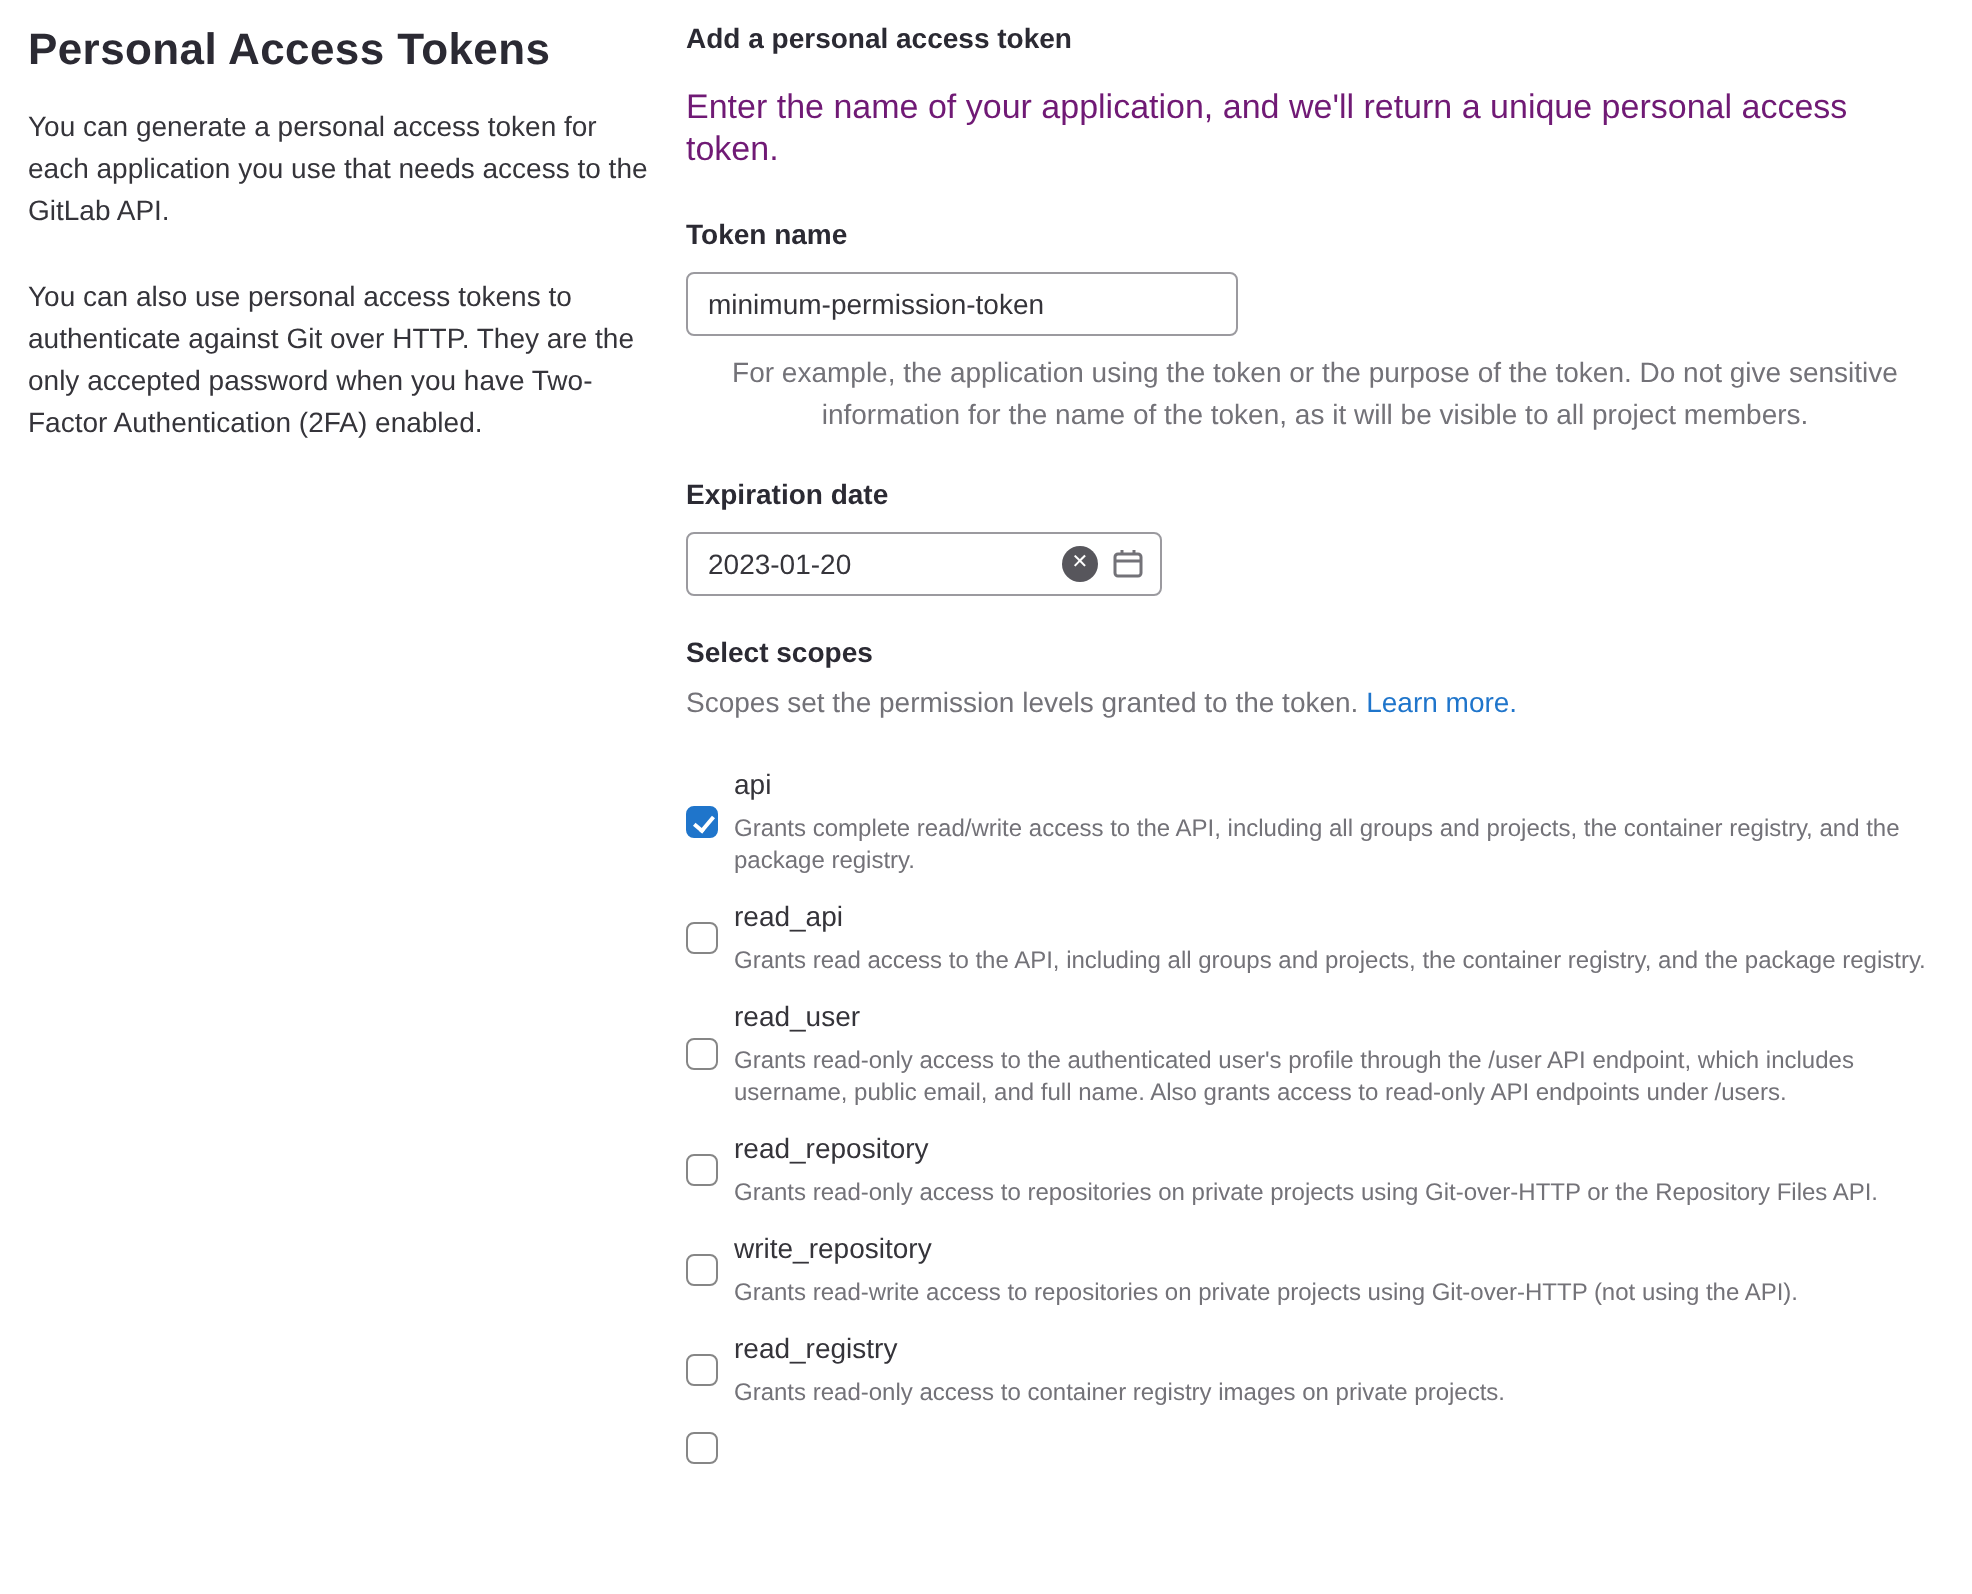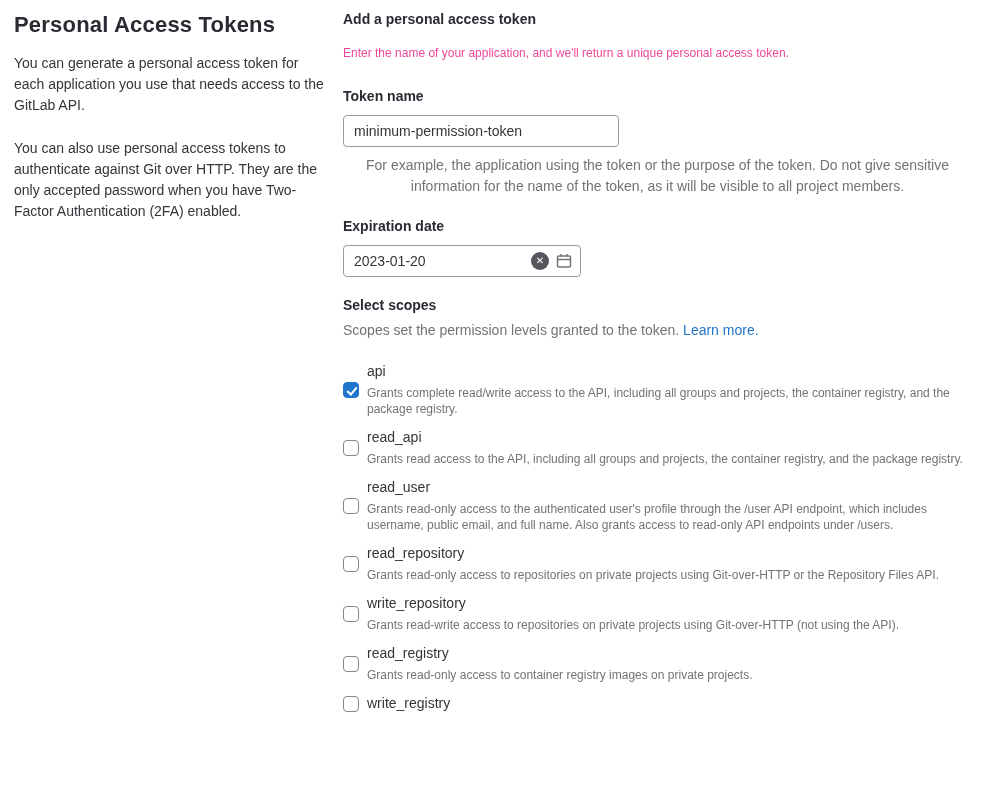--- a/index.html
+++ b/index.html
@@ -14,21 +14,21 @@
   .layout { display: flex; padding: 10px 14px 0 14px; }
 
   
   .left-col { width: 312px; margin-right: 17px; flex-shrink: 0; }
   .page-title { font-size: 22px; font-weight: 700; color: #2b2a33; margin: 2px 0 15px 0; letter-spacing: 0.2px; }
   .left-col p { font-size: 14px; line-height: 21px; color: #35343a; margin-bottom: 22px; }
 
   
   .form-col { width: 640px; padding-top: 1px; }
   .form-heading { font-size: 14px; font-weight: 700; color: #2b2a33; margin-bottom: 16px; }
-  .form-desc { font-size: 12px; line-height: 21px; margin-bottom: 24px; color: #ec4899; }
+  .form-desc { font-size: 17px; line-height: 21px; margin-bottom: 24px; color: #701a75; }
 
   .field-label { font-size: 14px; font-weight: 700; color: #2b2a33; margin-bottom: 11px; }
 
   .text-input {
     display: block;
     height: 32px;
     border: 1px solid #9b9a9f;
     border-radius: 4px;
     padding: 0 10px;
     font-family: "Liberation Sans", sans-serif;
@@ -164,20 +164,19 @@
     <span class="checkbox"></span>
     <div class="scope-text">
       <div class="scope-label">read_registry</div>
       <div class="scope-desc">Grants read-only access to container registry images on private projects.</div>
     </div>
   </div>
 
   <div class="scope-row">
     <span class="checkbox"></span>
     <div class="scope-text">
-      <div class="scope-label">write_registry</div>
     </div>
   </div>
 </div>
 
   </div>
 
 </div>
 
 </body></html>

